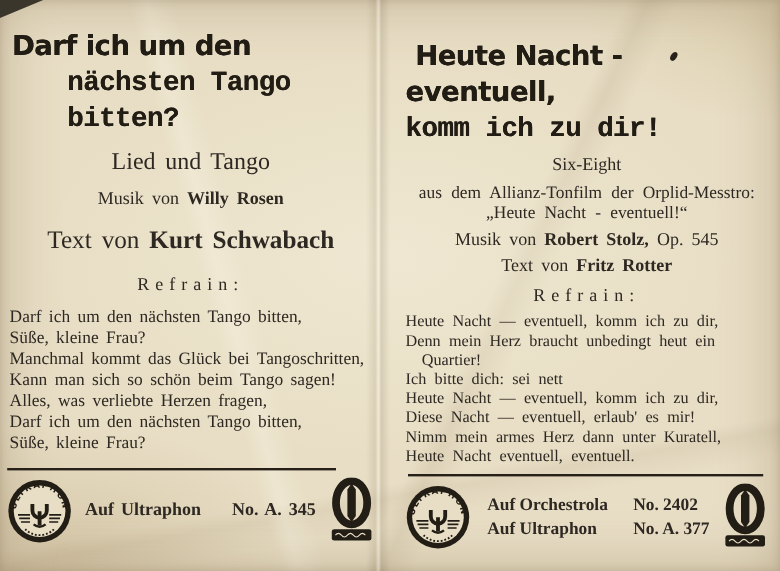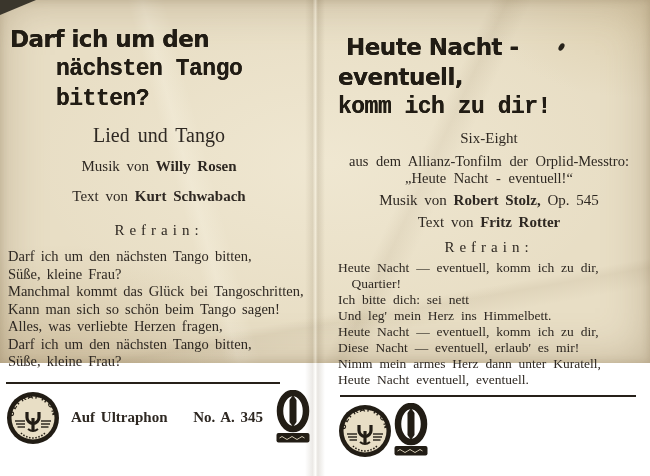--- a/index.html
+++ b/index.html
@@ -2,21 +2,21 @@
 <html><head>
 <meta charset="utf-8">
 <style>
   html,body{margin:0;padding:0;}
   body{
     width:650px;height:476px;overflow:hidden;
     font-family:"Liberation Serif","DejaVu Serif",serif;
     color:#2e2822;
   }
   .sheet{
-    position:relative;width:650px;height:363px;box-sizing:border-box;
+    position:relative;width:650px;height:476px;box-sizing:border-box;
     background-color:#e8dec5;
     background-image:
       radial-gradient(ellipse 300px 160px at 8% 96%, rgba(176,152,110,.30), transparent 65%),
       radial-gradient(ellipse 260px 140px at 99% 4%, rgba(205,186,143,.35), transparent 60%),
       radial-gradient(ellipse 420px 240px at 50% 45%, rgba(248,242,224,.45), transparent 70%),
       linear-gradient(115deg, transparent 60%, rgba(120,98,62,.10) 62%, transparent 65%),
       linear-gradient(75deg, transparent 30%, rgba(255,252,240,.25) 32%, transparent 35%),
       linear-gradient(170deg, transparent 78%, rgba(120,98,62,.08) 80%, transparent 84%);
     box-shadow: inset 0 0 46px rgba(128,106,70,.38), inset 0 0 8px rgba(110,90,55,.25);
     display:flex;
@@ -44,21 +44,21 @@
     letter-spacing:-0.5px;text-shadow:0 0 .4px #211c14;
   }
   .song-title .tl2{display:block;font-family:Liberation Mono, monospace;}
   .col.left .tl1{margin-left:4px;}
   .col.left .tl2{margin-left:50px;}
   .col.right .tl1{margin-left:8px;}
   .col.right .tl2{text-align:left;margin-right:4px;}
   .centered{text-align:center;}
   .genre-left{margin-top:10px;font-size:20px;word-spacing:3px;}
   .music-left{margin-top:11px;font-size:15px;word-spacing:3px;}
-  .text-left{margin-top:13px;font-size:15px;word-spacing:3px;}
+  .text-left{margin-top:13px;font-size:21px;word-spacing:3px;}
   .refrain-left{margin-top:17px;font-size:15px;letter-spacing:5px;}
   .lyrics-left{margin-top:9px;margin-left:2px;font-size:14.5px;line-height:17.5px;word-spacing:2.5px;}
   .genre-right{margin-top:8px;font-size:15px;}
   .film-right{margin-top:6px;font-size:14.5px;line-height:17px;word-spacing:4px;}
   .music-right{margin-top:5px;font-size:15px;word-spacing:3px;}
   .text-right{margin-top:5px;font-size:15px;word-spacing:3px;}
   .refrain-right{margin-top:8px;font-size:15px;letter-spacing:5px;}
   .lyrics-right{margin-top:4px;font-size:13.5px;line-height:16px;word-spacing:3.5px;}
   .credit-name{font-weight:bold;}
   .rule{height:2px;background:#262019;border:none;}
@@ -166,26 +166,26 @@
     </div>
     <div class="centered text-right">
       <span>Text von</span>
       <span class="credit-name">Fritz Rotter</span>
     </div>
     <div class="centered refrain-right">Refrain:</div>
     <div class="lyrics-right">
 
         <div class="lyric-line">Heute Nacht — eventuell, komm ich zu dir,</div>
 
+        <div class="lyric-line">Denn mein Herz braucht unbedingt heut ein</div>
 
         <div class="lyric-line"> Quartier!</div>
 
         <div class="lyric-line">Ich bitte dich: sei nett</div>
 
-        <div class="lyric-line">Und leg' mein Herz ins Himmelbett.</div>
 
         <div class="lyric-line">Heute Nacht — eventuell, komm ich zu dir,</div>
 
         <div class="lyric-line">Diese Nacht — eventuell, erlaub' es mir!</div>
 
         <div class="lyric-line">Nimm mein armes Herz dann unter Kuratell,</div>
 
         <div class="lyric-line">Heute Nacht eventuell, eventuell.</div>
       </div>
     <div class="rule"></div>
@@ -205,20 +205,30 @@
           <path d="M22,38 q5,4 10,0" stroke-width="2"></path>
           <line x1="9" y1="30" x2="19" y2="30" stroke-width="1.4"></line>
           <line x1="10" y1="33" x2="19" y2="33" stroke-width="1.4"></line>
           <line x1="11.5" y1="36" x2="19" y2="36" stroke-width="1.4"></line>
           <line x1="35" y1="30" x2="45" y2="30" stroke-width="1.4"></line>
           <line x1="35" y1="33" x2="44" y2="33" stroke-width="1.4"></line>
           <line x1="35" y1="36" x2="42.5" y2="36" stroke-width="1.4"></line>
           <path d="M15,42 A 17,17 0 0 0 39,42" stroke-width="1.6" stroke-dasharray="1.5,1.6"></path>
         </g>
       </svg>
+      <div class="footer-rows">
+        <div class="footer-row">
+          <span class="lbl">Auf Orchestrola</span>
+          <span>No. 2402</span>
+        </div>
+        <div class="footer-row">
+          <span class="lbl">Auf Ultraphon</span>
+          <span>No. A. 377</span>
+        </div>
+      </div>
       <svg class="badge" width="38" height="56" viewBox="0 0 38 56">
         <ellipse cx="19" cy="21" rx="13" ry="18" fill="none" stroke="#221d15" stroke-width="6.5"></ellipse>
         <path d="M19,5 L22.5,10 L22.5,32 L19,37 L15.5,32 L15.5,10 Z" fill="#221d15"></path>
         <rect x="2.5" y="43" width="33" height="9.5" rx="2" fill="#221d15"></rect>
         <path d="M5.5,48 q2.5,-3 5,0 t5,0 t5,0 t5,0 t5,0" stroke="#e8dec5" stroke-width="0.9" fill="none"></path>
       </svg>
     </div>
   </div>
 
   <div class="fold-crease"></div>

